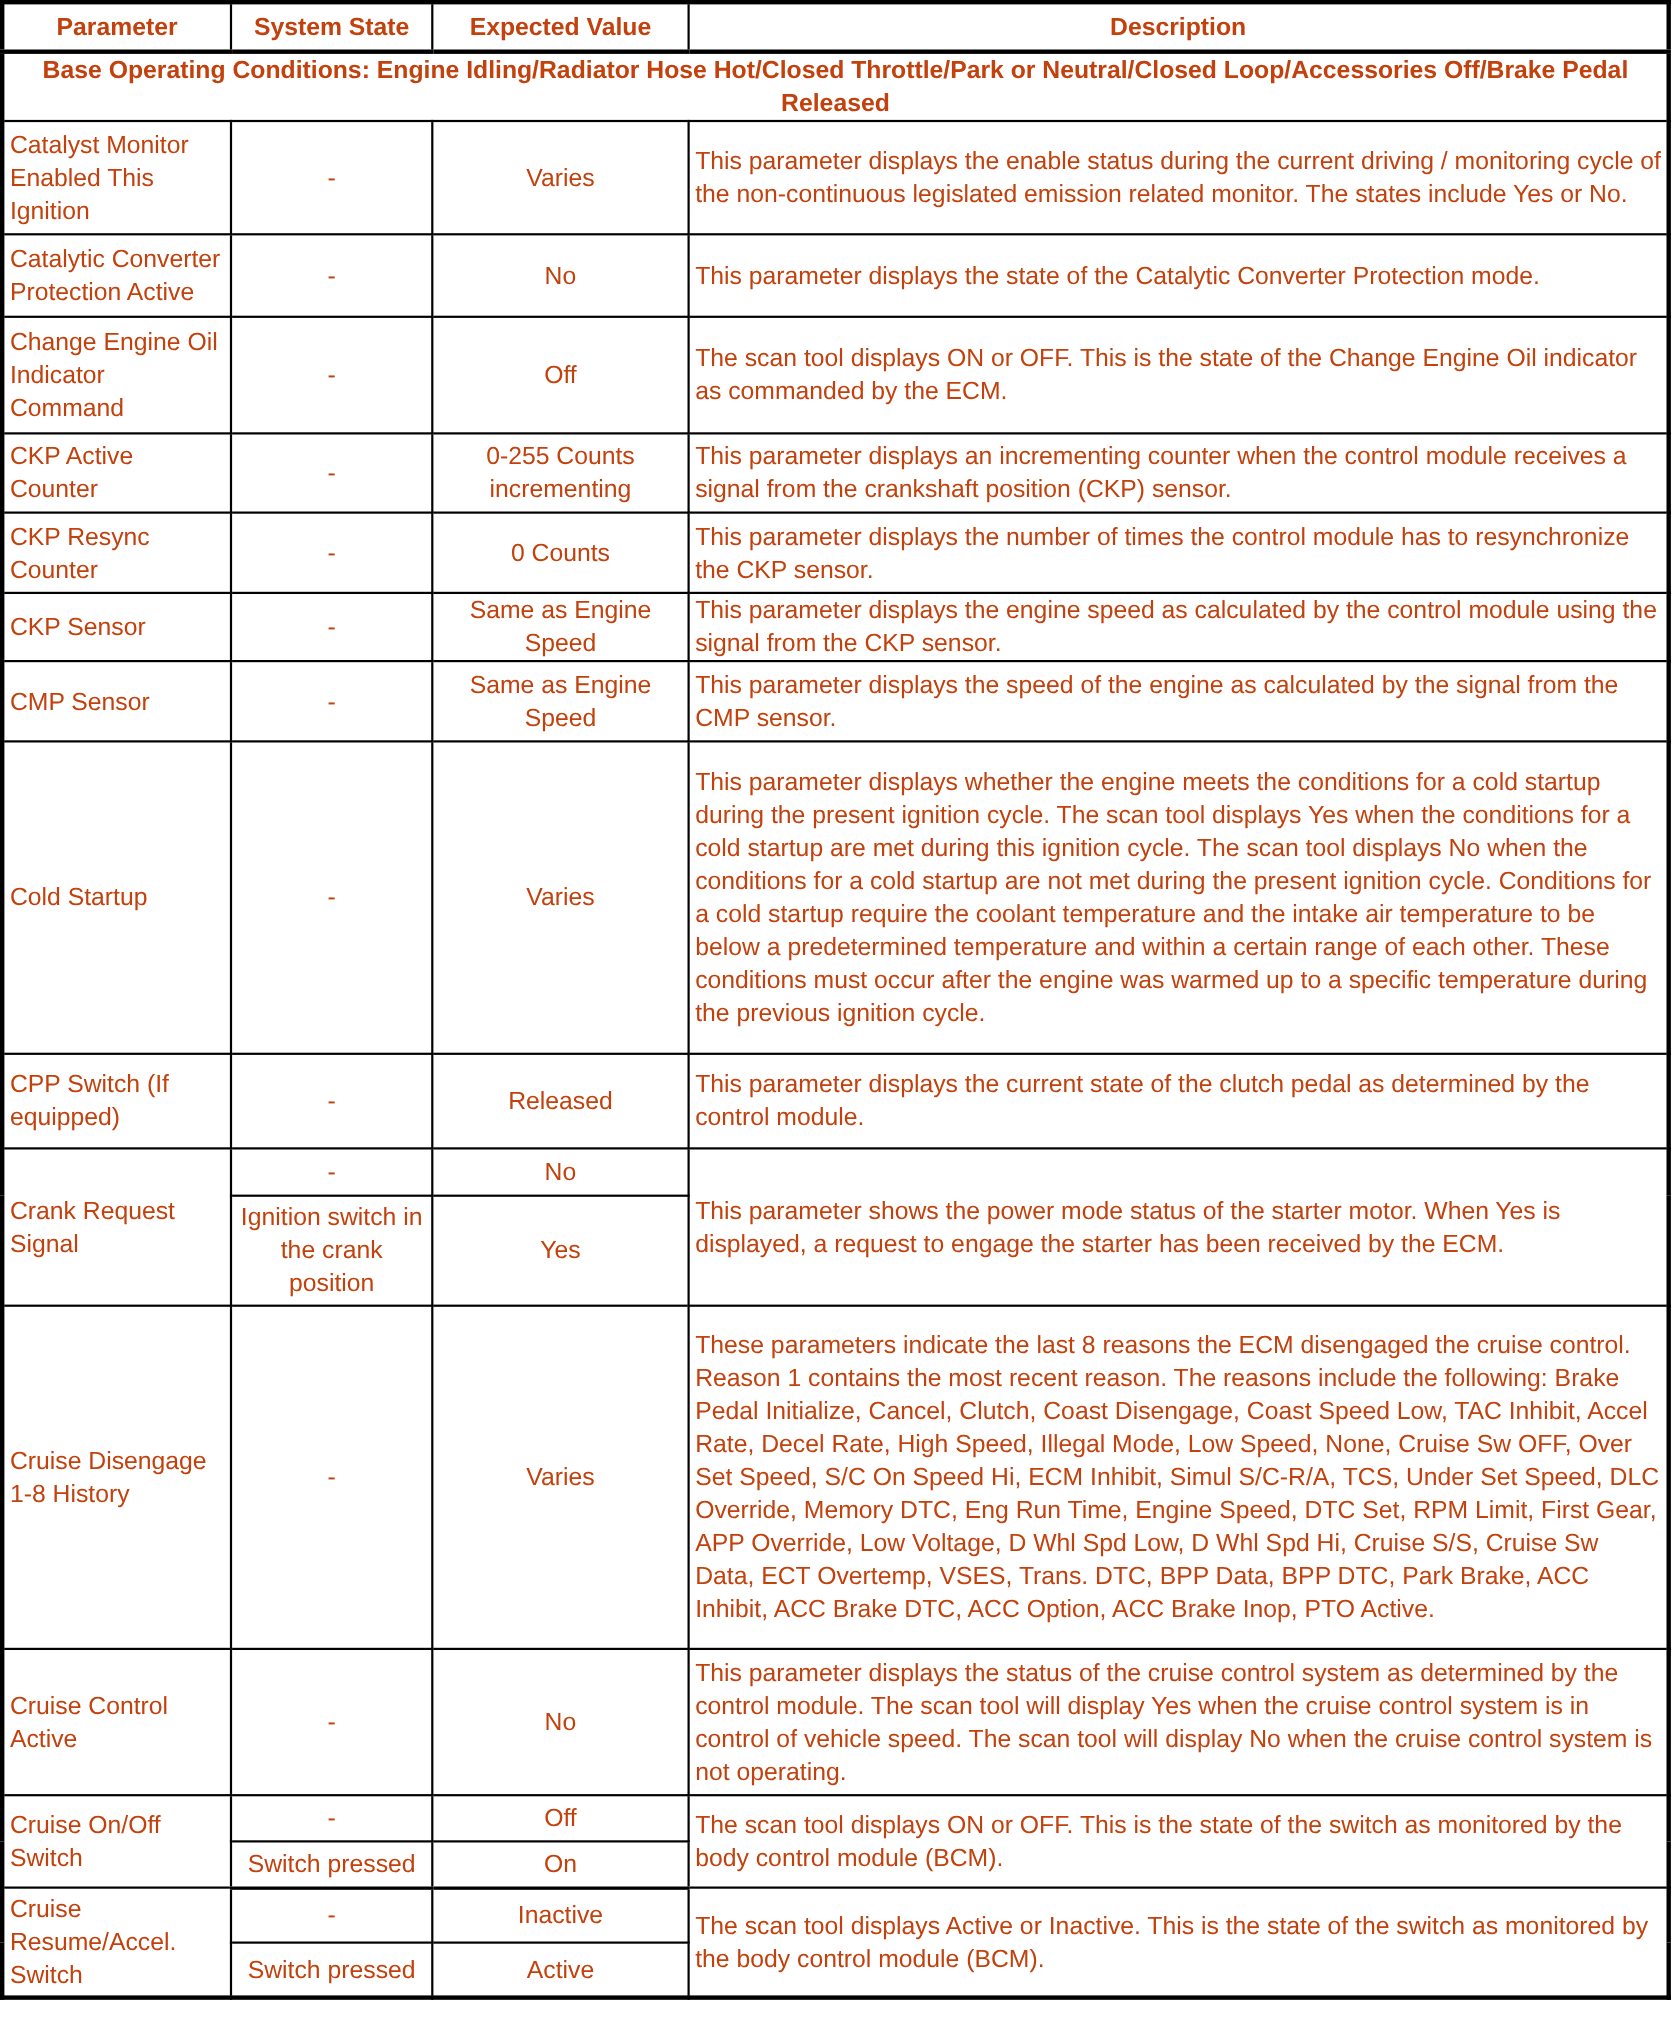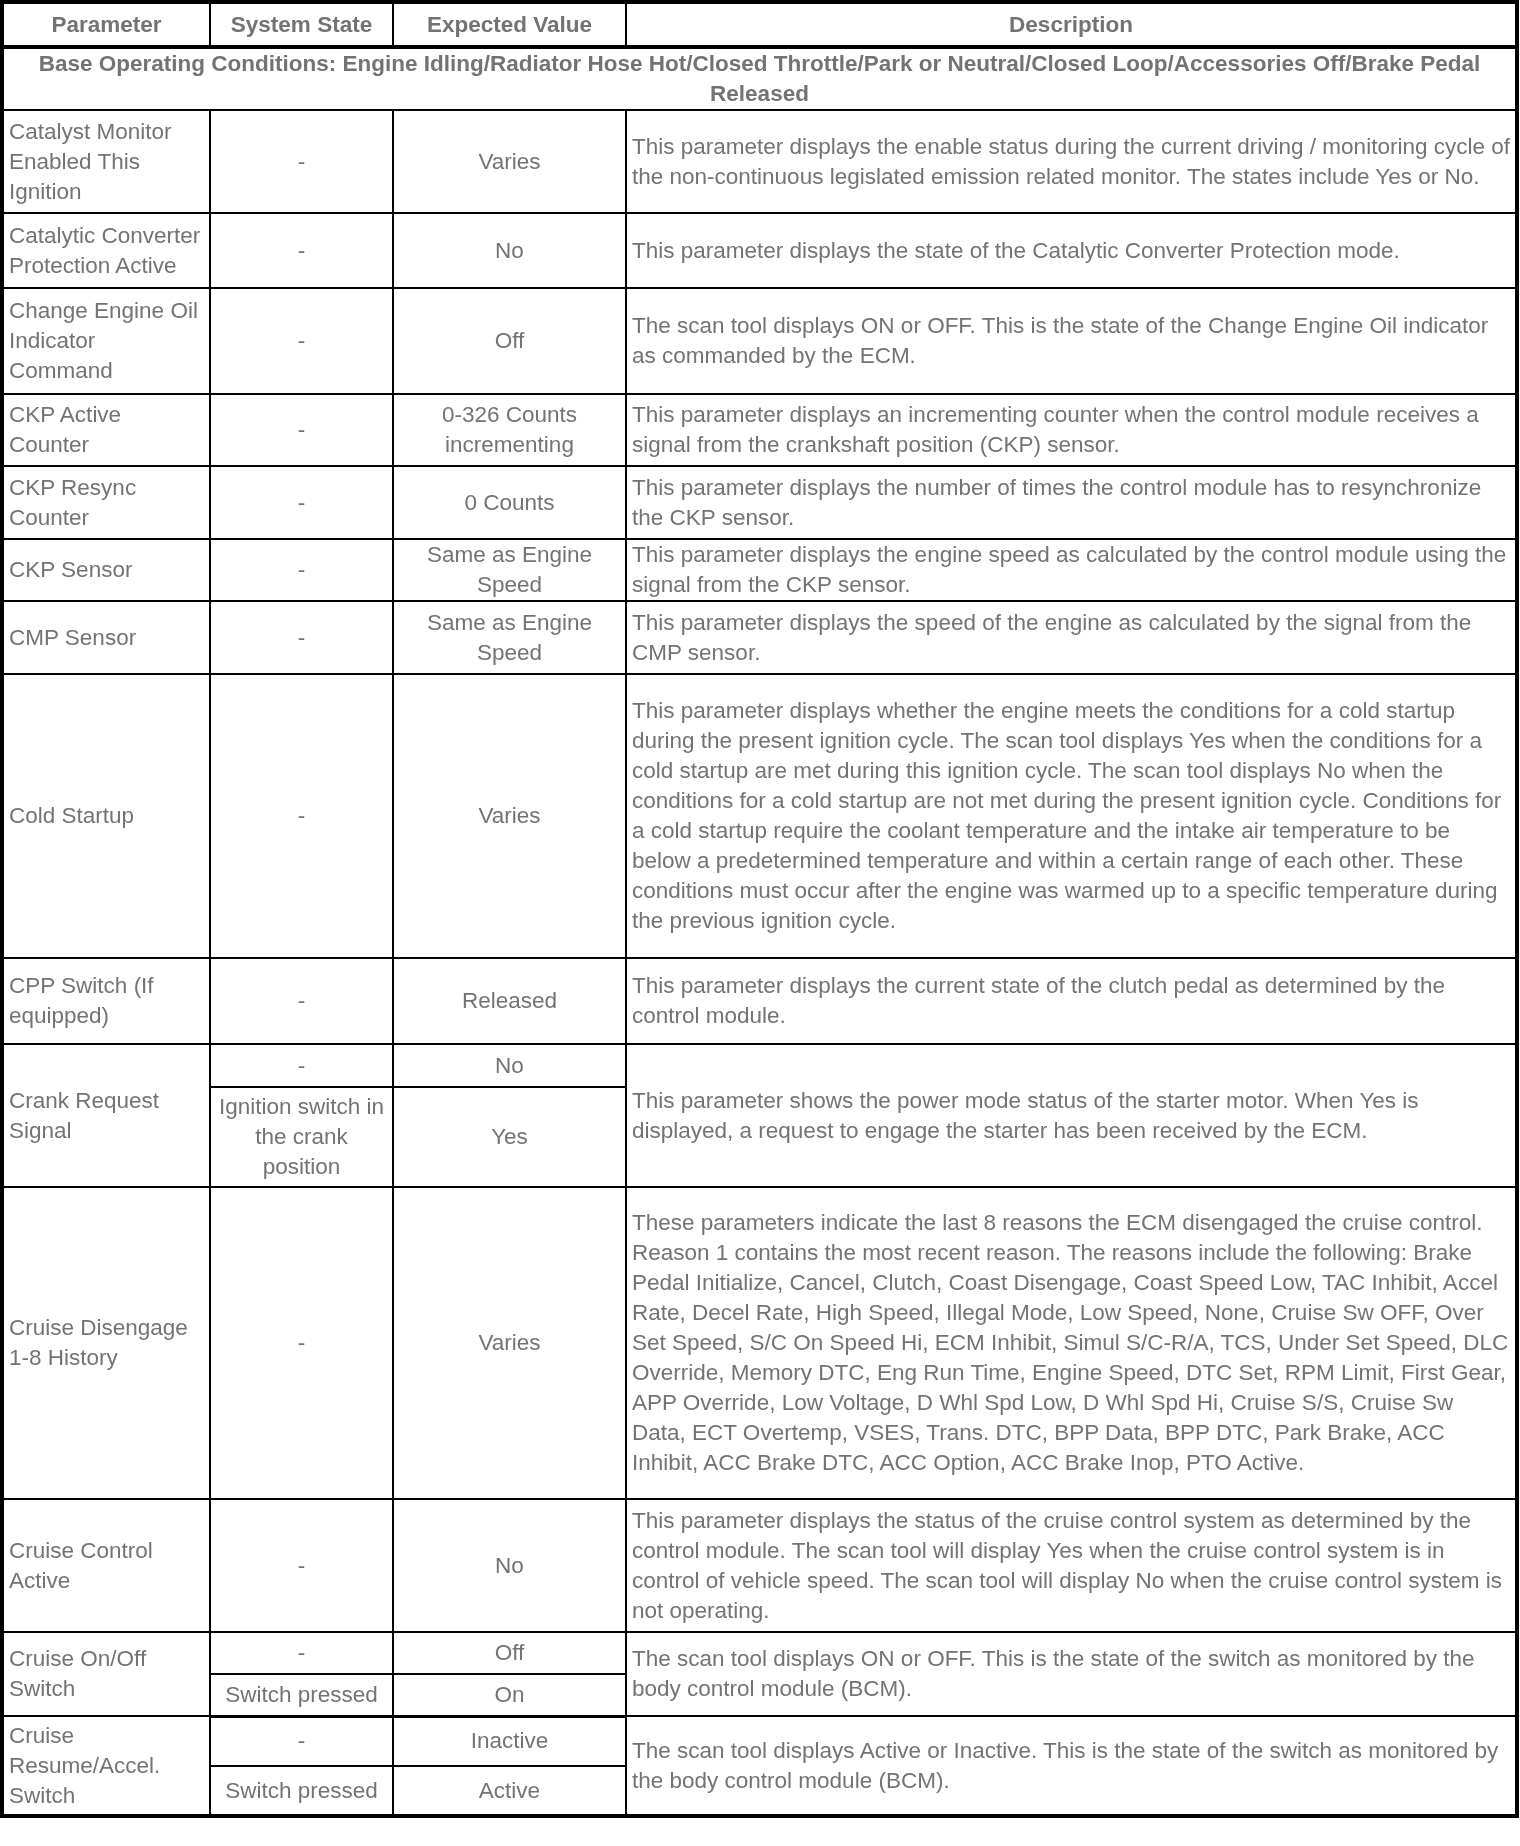--- a/index.html
+++ b/index.html
@@ -1,21 +1,21 @@
 <!DOCTYPE html>
 <html><head>
 <meta charset="utf-8">
 <style>
   html, body { margin: 0; padding: 0; background: #ffffff; }
   body { width: 1520px; height: 1846px; overflow: hidden; }
   .doc {
     position: absolute; left: 0; top: 0;
     width: 1515px;
     font-family: "Liberation Sans", sans-serif;
-    color: #737373;
+    color: #c2410c;
     font-size: 22.5px;
     line-height: 30px;
   }
   table.params {
     border-collapse: collapse;
     width: 1515px;
     table-layout: fixed;
     border: 4px solid #000;
   }
   table.params th, table.params td {
@@ -87,21 +87,21 @@
       <tr style="height:106px">
         <td class="param">Change Engine Oil Indicator Command</td>
         <td class="center">-</td>
         <td class="center">Off</td>
         <td class="desc">The scan tool displays ON or OFF. This is the state of the Change Engine Oil indicator as commanded by the ECM.</td>
       </tr>
 
       <tr style="height:72px">
         <td class="param">CKP Active Counter</td>
         <td class="center">-</td>
-        <td class="center">0-326 Counts incrementing</td>
+        <td class="center">0-255 Counts incrementing</td>
         <td class="desc">This parameter displays an incrementing counter when the control module receives a signal from the crankshaft position (CKP) sensor.</td>
       </tr>
 
       <tr style="height:73px">
         <td class="param">CKP Resync Counter</td>
         <td class="center">-</td>
         <td class="center">0 Counts</td>
         <td class="desc">This parameter displays the number of times the control module has to resynchronize the CKP sensor.</td>
       </tr>
 

